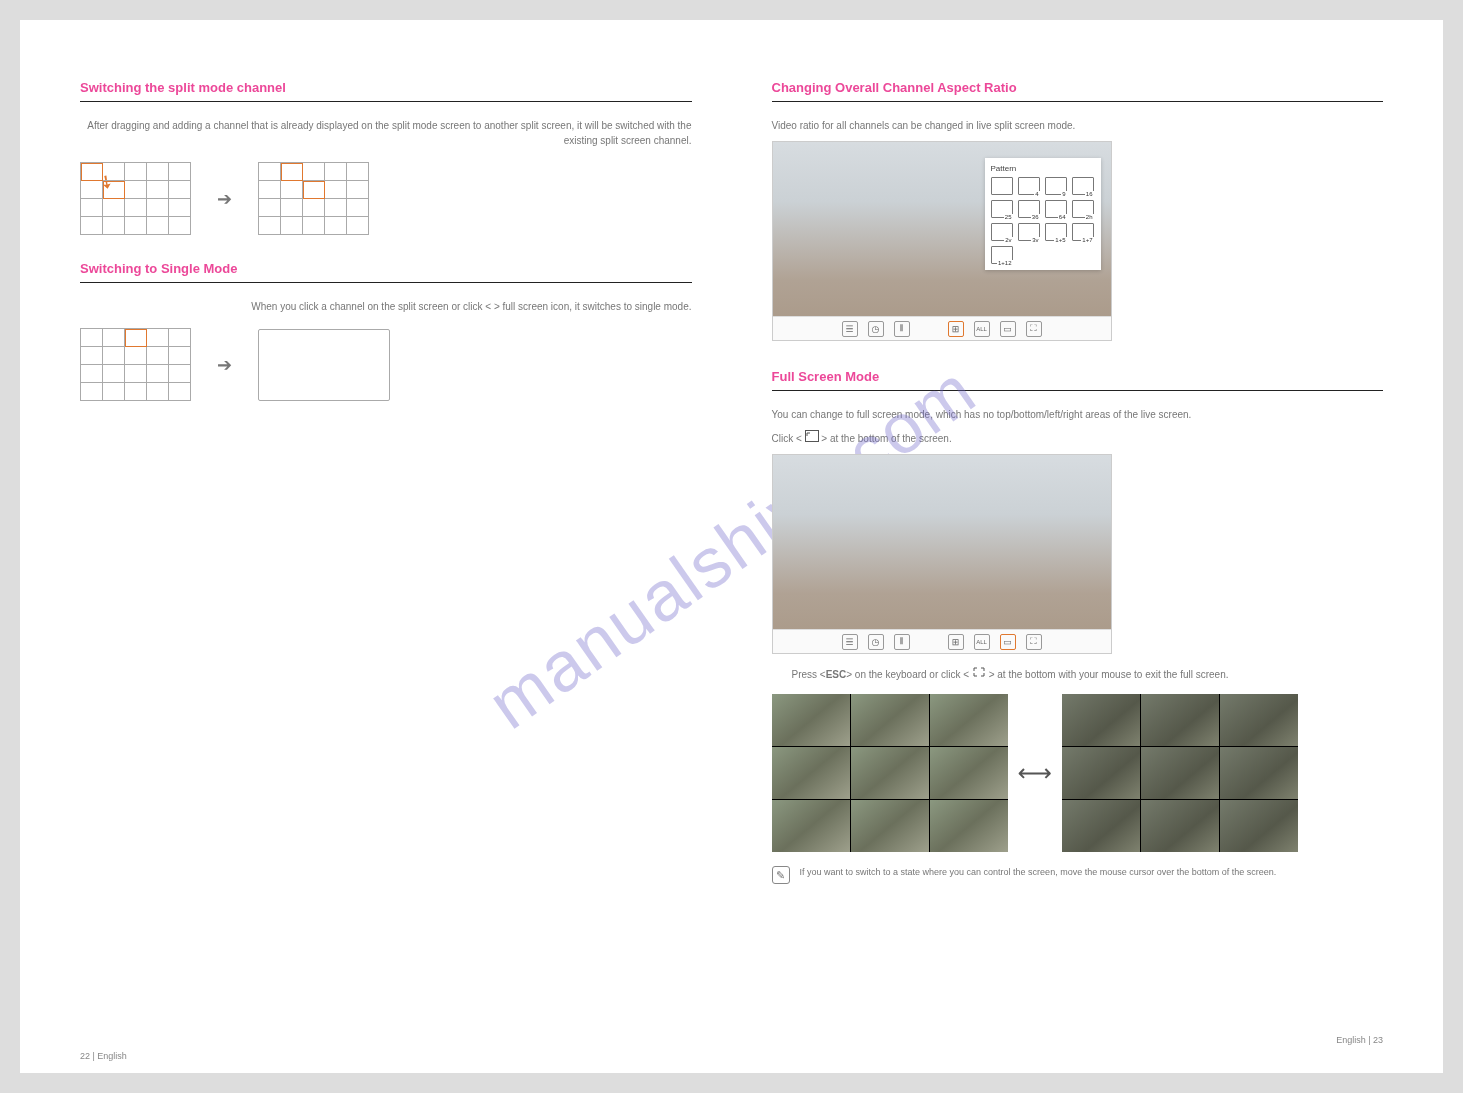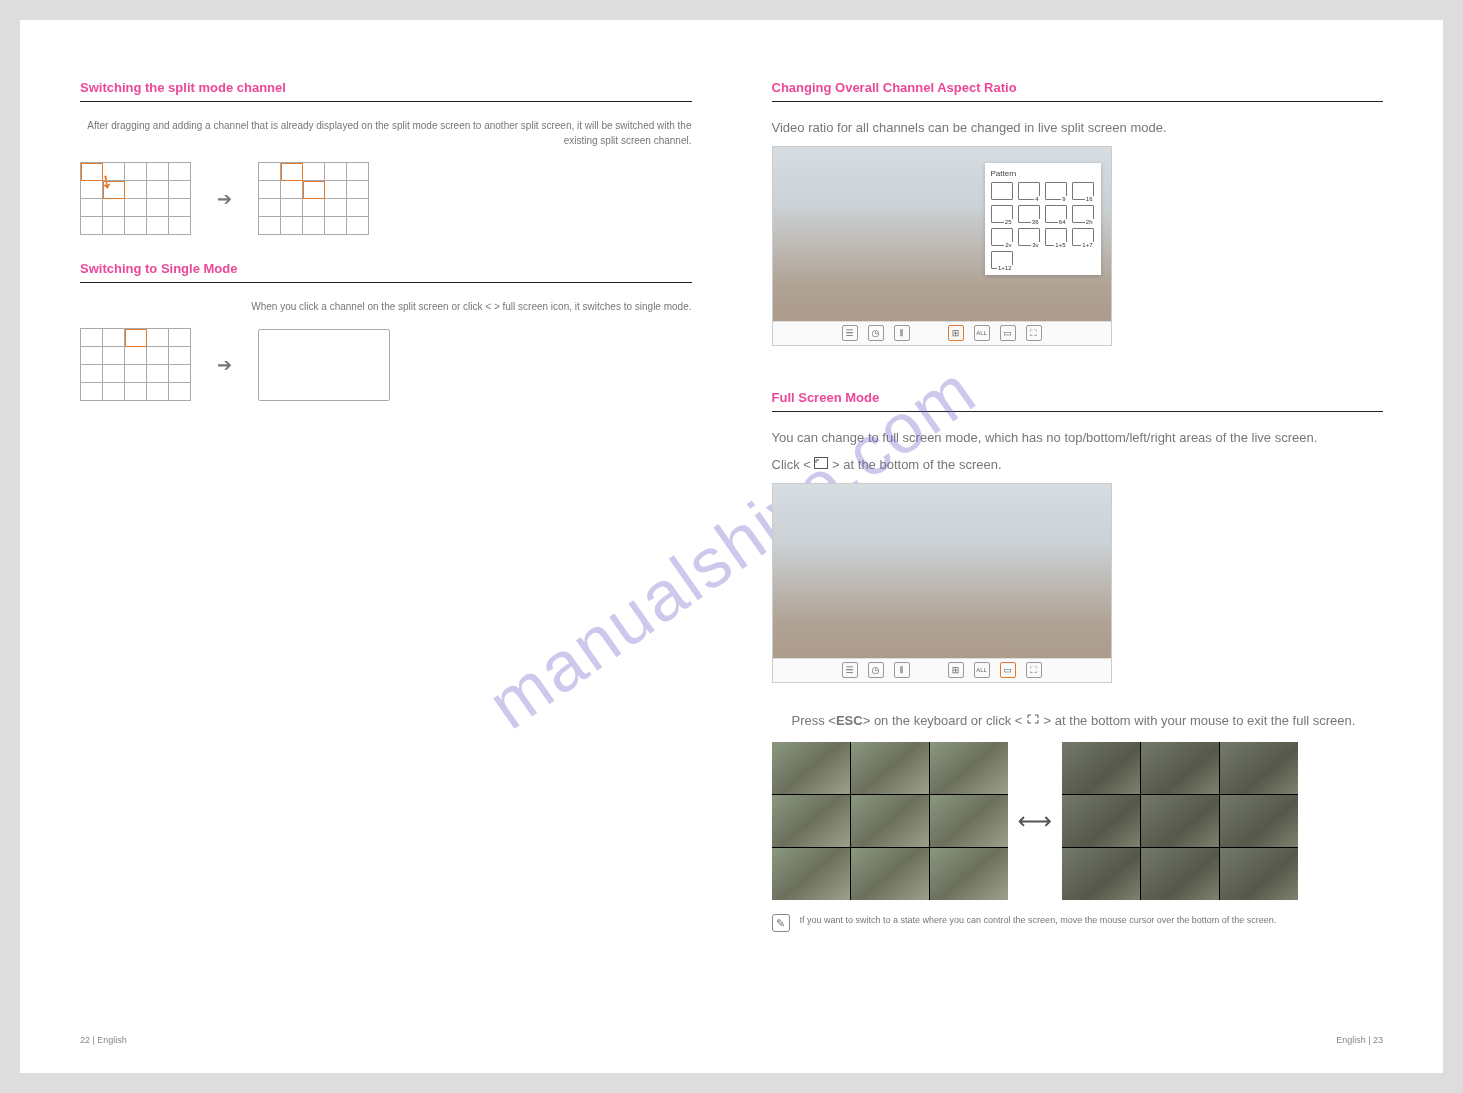--- a/index.html
+++ b/index.html
@@ -35,21 +35,21 @@
     margin-bottom: 16px;
   }
   .body-text {
     font-size: 10px;
     color: #777;
     line-height: 1.5;
     margin-bottom: 10px;
     text-align: right;
   }
   .step-text {
-    font-size: 13px;
+    font-size: 10px;
     color: #777;
     line-height: 1.5;
     margin-bottom: 8px;
   }
 
   .diagram-row {
     display: flex;
     align-items: center;
     gap: 26px;
     margin: 4px 0 26px 0;
@@ -88,21 +88,21 @@
     top: 8px; left: 18px;
     transform: rotate(35deg);
   }
 
   .big-screenshot {
     width: 340px;
     height: 200px;
     background: linear-gradient(180deg, #d7dce0 0%, #cbd1d5 30%, #b0a294 70%, #a89785 100%);
     border: 1px solid #ccc;
     position: relative;
-    margin-bottom: 20px;
+    margin-bottom: 4px;
   }
   .toolbar-strip {
     position: absolute;
     bottom: 0; left: 0; right: 0;
     height: 24px;
     background: #fafafa;
     border-top: 1px solid #ddd;
     display: flex;
     align-items: center;
     justify-content: center;
@@ -186,21 +186,21 @@
     font-size: 70px;
     color: rgba(110,100,200,0.35);
     font-weight: 500;
     pointer-events: none;
     letter-spacing: 2px;
     white-space: nowrap;
   }
 
   .bottom-left {
     position: absolute;
-    bottom: 28px; left: 60px;
+    bottom: 12px; left: 60px;
     font-size: 9px; color: #888;
   }
   .bottom-right {
     position: absolute;
     bottom: 28px; right: 60px;
     font-size: 9px; color: #888; margin-left: 32px;
   }
 
   
   svg.sv { width: 14px; height: 12px; }

